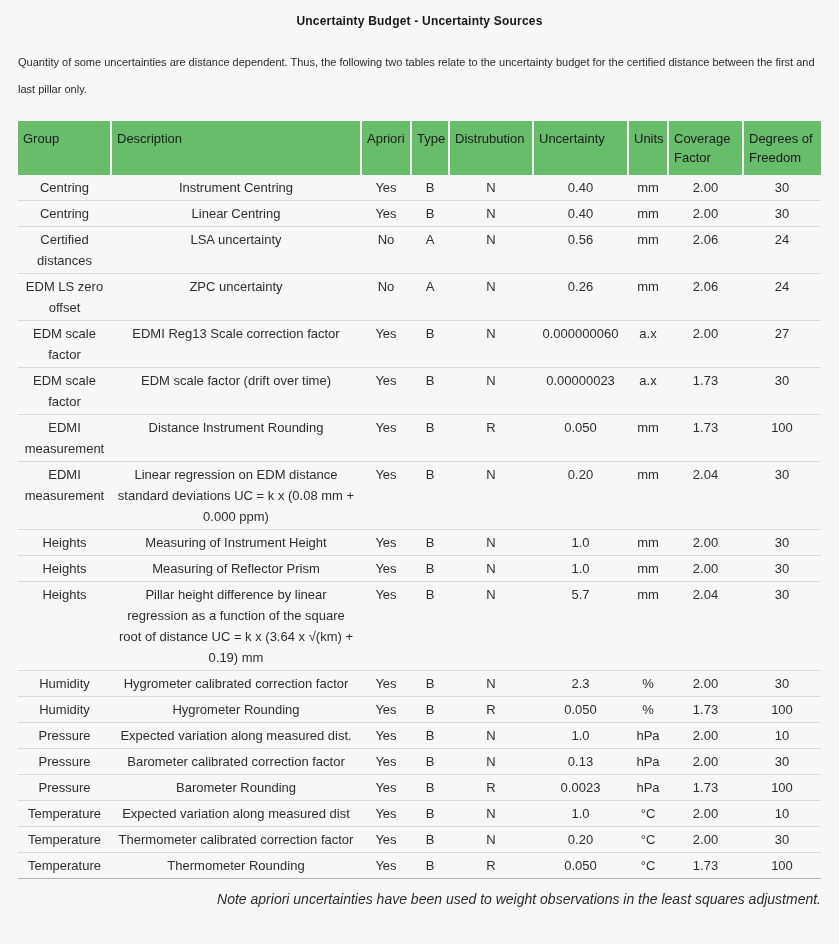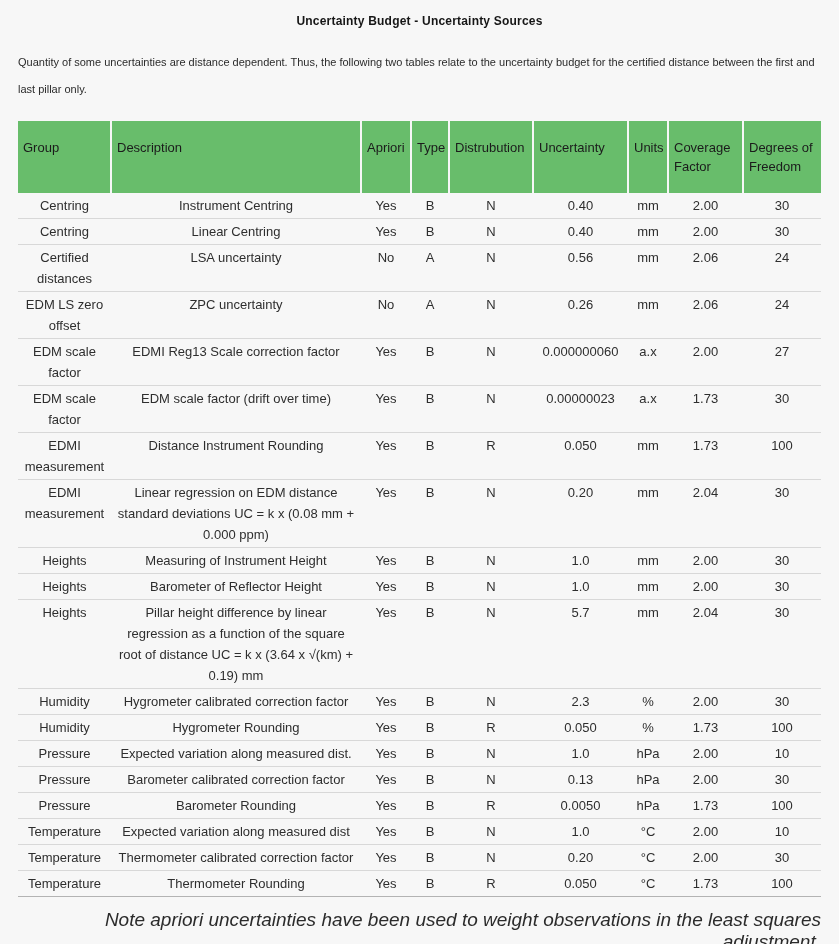--- a/index.html
+++ b/index.html
@@ -35,40 +35,40 @@
     width: 803px;
     font-size: 13px;
   }
 
   table.budget th {
     background: #68bd6b;
     color: #1b1b1b;
     font-weight: normal;
     text-align: left;
     vertical-align: top;
-    padding: 17px 5px;
+    padding: 8px 5px;
     line-height: 19px;
     border-right: 2px solid #f7f7f7;
   }
   table.budget th:last-child { border-right: none; }
 
   table.budget td {
     padding: 2px 5px;
     vertical-align: top;
     line-height: 21px;
     border-bottom: 1px solid #d8d8d8;
     color: #2e2e2e;
   }
   table.budget tbody tr:last-child td { border-bottom: 1px solid #b3b3b3; }
 
   .c-center { text-align: center; }
   .c-left   { text-align: center; }
 
   .note {
-    font-size: 19px;
+    font-size: 14px;
     font-style: italic;
     text-align: right;
     color: #2b2b2b;
     margin: 12px 0 28px 0;
   }
 </style>
 </head>
 <body>
 
 <div class="page">
@@ -206,21 +206,21 @@
     <td class="c-center">B</td>
     <td class="c-center">N</td>
     <td class="c-center">1.0</td>
     <td class="c-center">mm</td>
     <td class="c-center">2.00</td>
     <td class="c-center">30</td>
   </tr>
 
   <tr>
     <td class="c-left">Heights</td>
-    <td class="c-left">Barometer of Reflector Height</td>
+    <td class="c-left">Measuring of Reflector Prism</td>
     <td class="c-center">Yes</td>
     <td class="c-center">B</td>
     <td class="c-center">N</td>
     <td class="c-center">1.0</td>
     <td class="c-center">mm</td>
     <td class="c-center">2.00</td>
     <td class="c-center">30</td>
   </tr>
 
   <tr>
@@ -283,21 +283,21 @@
     <td class="c-center">2.00</td>
     <td class="c-center">30</td>
   </tr>
 
   <tr>
     <td class="c-left">Pressure</td>
     <td class="c-left">Barometer Rounding</td>
     <td class="c-center">Yes</td>
     <td class="c-center">B</td>
     <td class="c-center">R</td>
-    <td class="c-center">0.0050</td>
+    <td class="c-center">0.0023</td>
     <td class="c-center">hPa</td>
     <td class="c-center">1.73</td>
     <td class="c-center">100</td>
   </tr>
 
   <tr>
     <td class="c-left">Temperature</td>
     <td class="c-left">Expected variation along measured dist</td>
     <td class="c-center">Yes</td>
     <td class="c-center">B</td>

